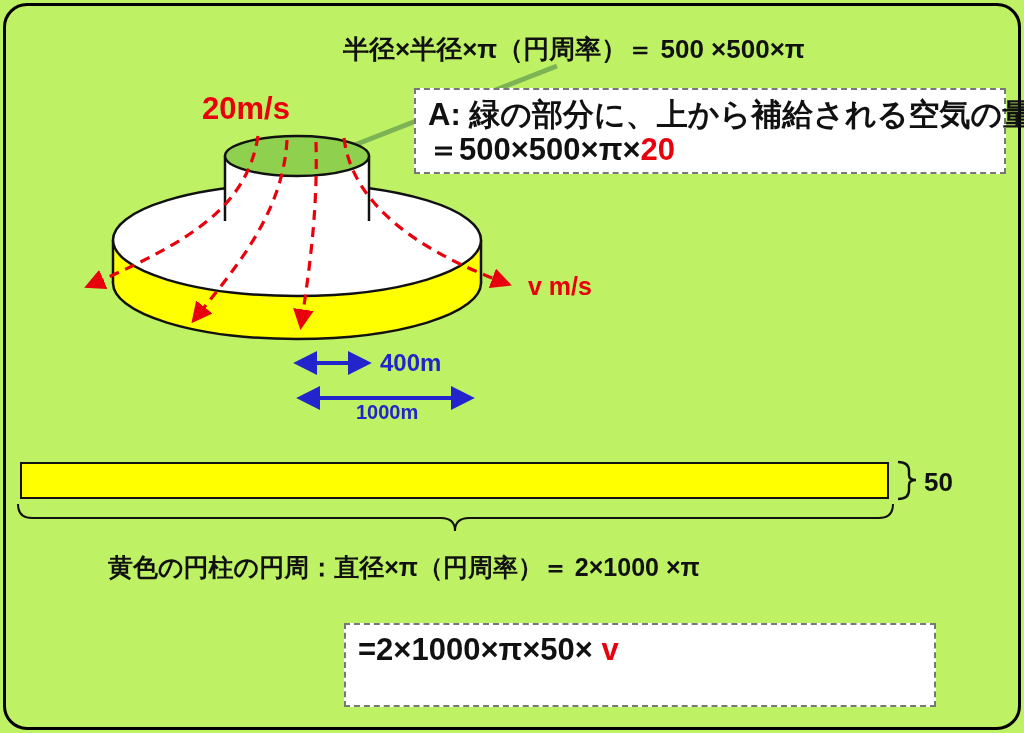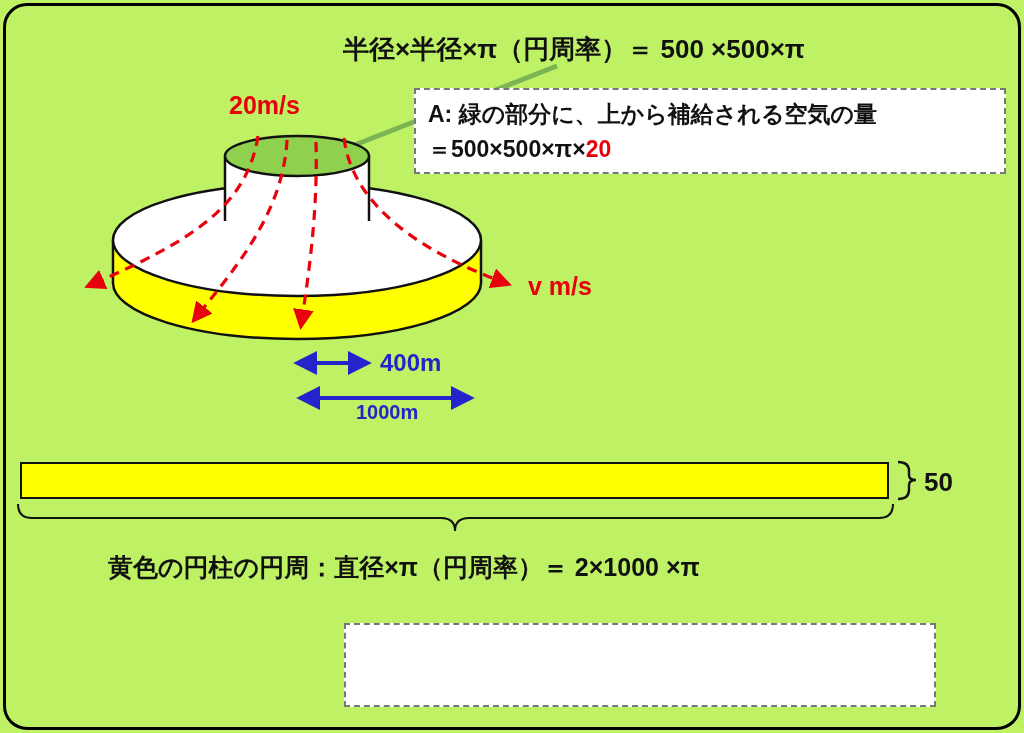--- a/index.html
+++ b/index.html
@@ -13,21 +13,21 @@
     border:3px solid #000;border-radius:24px;
   }
   .abs{position:absolute;}
   .txt{font-weight:700;color:#111;white-space:nowrap;}
   .red{color:#e8000d;}
   .blue{color:#2424cc;}
   .dashedbox{
     position:absolute;border:2px dashed #777;background:#fff;
     padding:7px 12px;box-sizing:border-box;
   }
-  .dashedbox .line{font-weight:700;font-size:23px;color:#111;line-height:35px;white-space:nowrap;}
+  .dashedbox .line{font-weight:700;font-size:31px;color:#111;line-height:35px;white-space:nowrap;}
   svg{position:absolute;left:0;top:0;}
   .bar{
     position:absolute;left:20px;top:462px;width:865px;height:33px;
     background:#ffff00;border:2px solid #111;
   }
 </style>
 </head>
 <body>
 
 <div class="stage">
@@ -75,26 +75,27 @@
     <path d="M898,462 Q909,462 909,471 L909,475 Q909,480 916,480 Q909,480 909,485 L909,490 Q909,499 898,499" fill="none" stroke="#111" stroke-width="2.4"></path>
 
     <path d="M18,504 Q18,518 32,518 L441,518 Q455,518 455,531 Q455,518 469,518 L879,518 Q893,518 893,504" fill="none" stroke="#111" stroke-width="2"></path>
   </svg>
 
   <div class="dashedbox" style="left:414px;top:88px;width:592px;height:86px;">
     <div class="line">A: 緑の部分に、上から補給される空気の量</div>
     <div class="line"><span>＝500×500×π×</span><span class="red">20</span></div>
   </div>
 
-  <div class="abs txt red" style="left:202px;top:91px;font-size:25px;margin-left:27px;">20m/s</div>
+  <div class="abs txt red" style="left:202px;top:91px;font-size:31px;">20m/s</div>
   <div class="abs txt red" style="left:528px;top:272px;font-size:25px;">v m/s</div>
 
   <div class="abs txt blue" style="left:380px;top:349px;font-size:24px;">400m</div>
   <div class="abs txt blue" style="left:356px;top:401px;font-size:20px;">1000m</div>
 
   <div class="bar"></div>
   <div class="abs txt" style="left:924px;top:467px;font-size:26px;">50</div>
 
   <div class="abs txt" style="left:108px;top:551px;font-size:25px;">黄色の円柱の円周：直径×π（円周率）＝ 2×1000 ×π</div>
 
   <div class="dashedbox" style="left:344px;top:623px;width:592px;height:84px;">
+    <div class="line"><span>=2×1000×π×50× </span><span class="red">v</span></div>
   </div>
 </div>
 
 </body></html>

